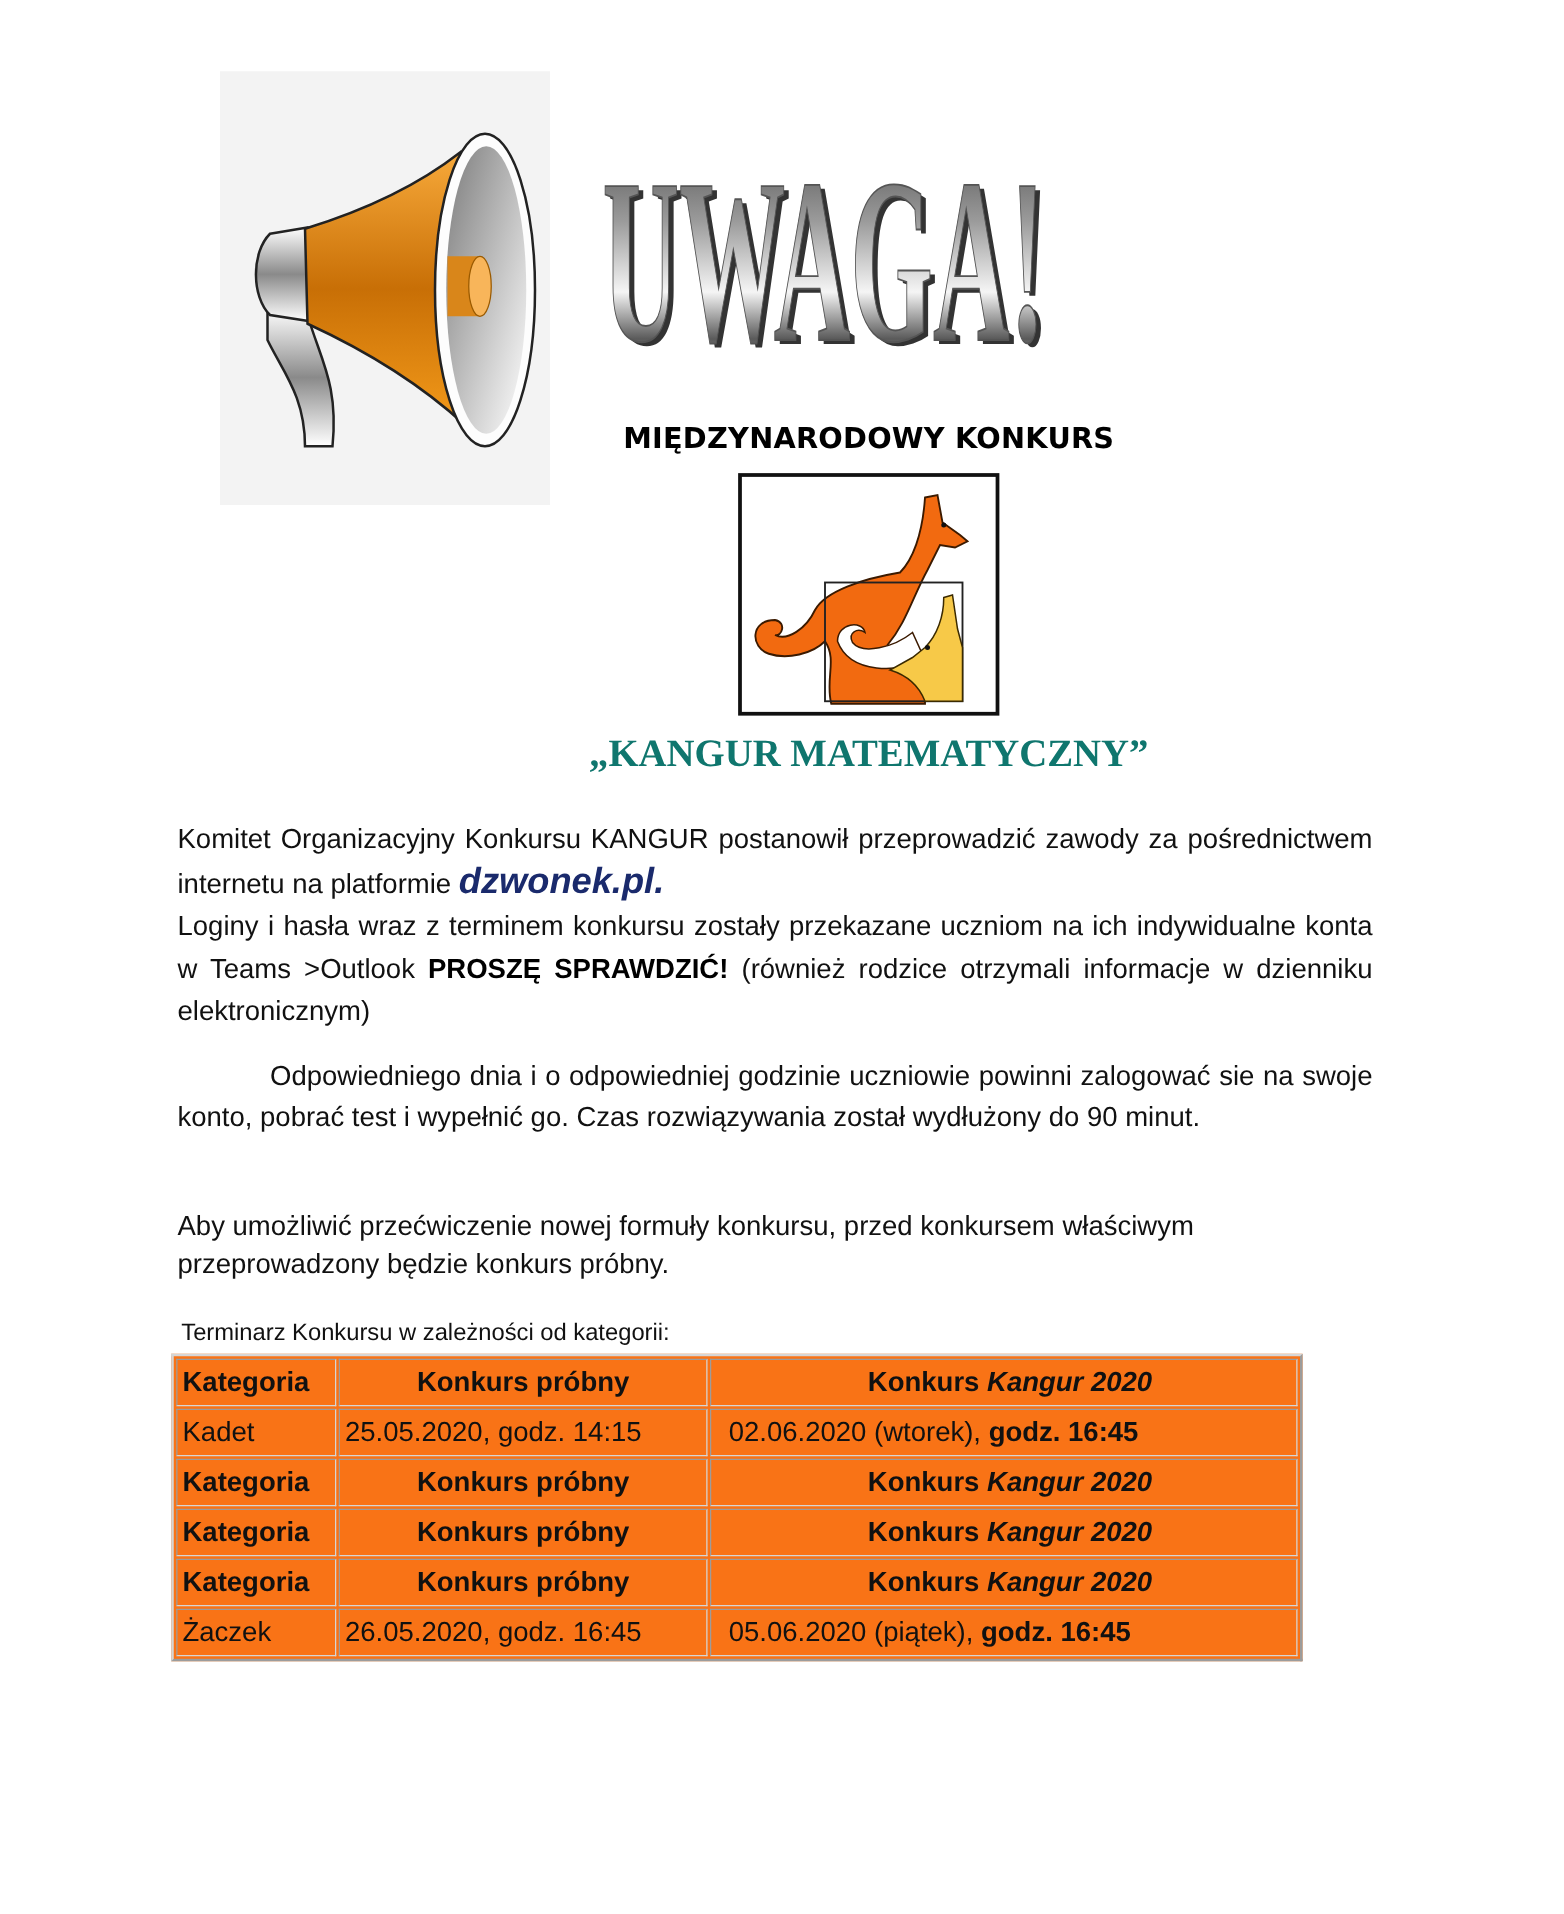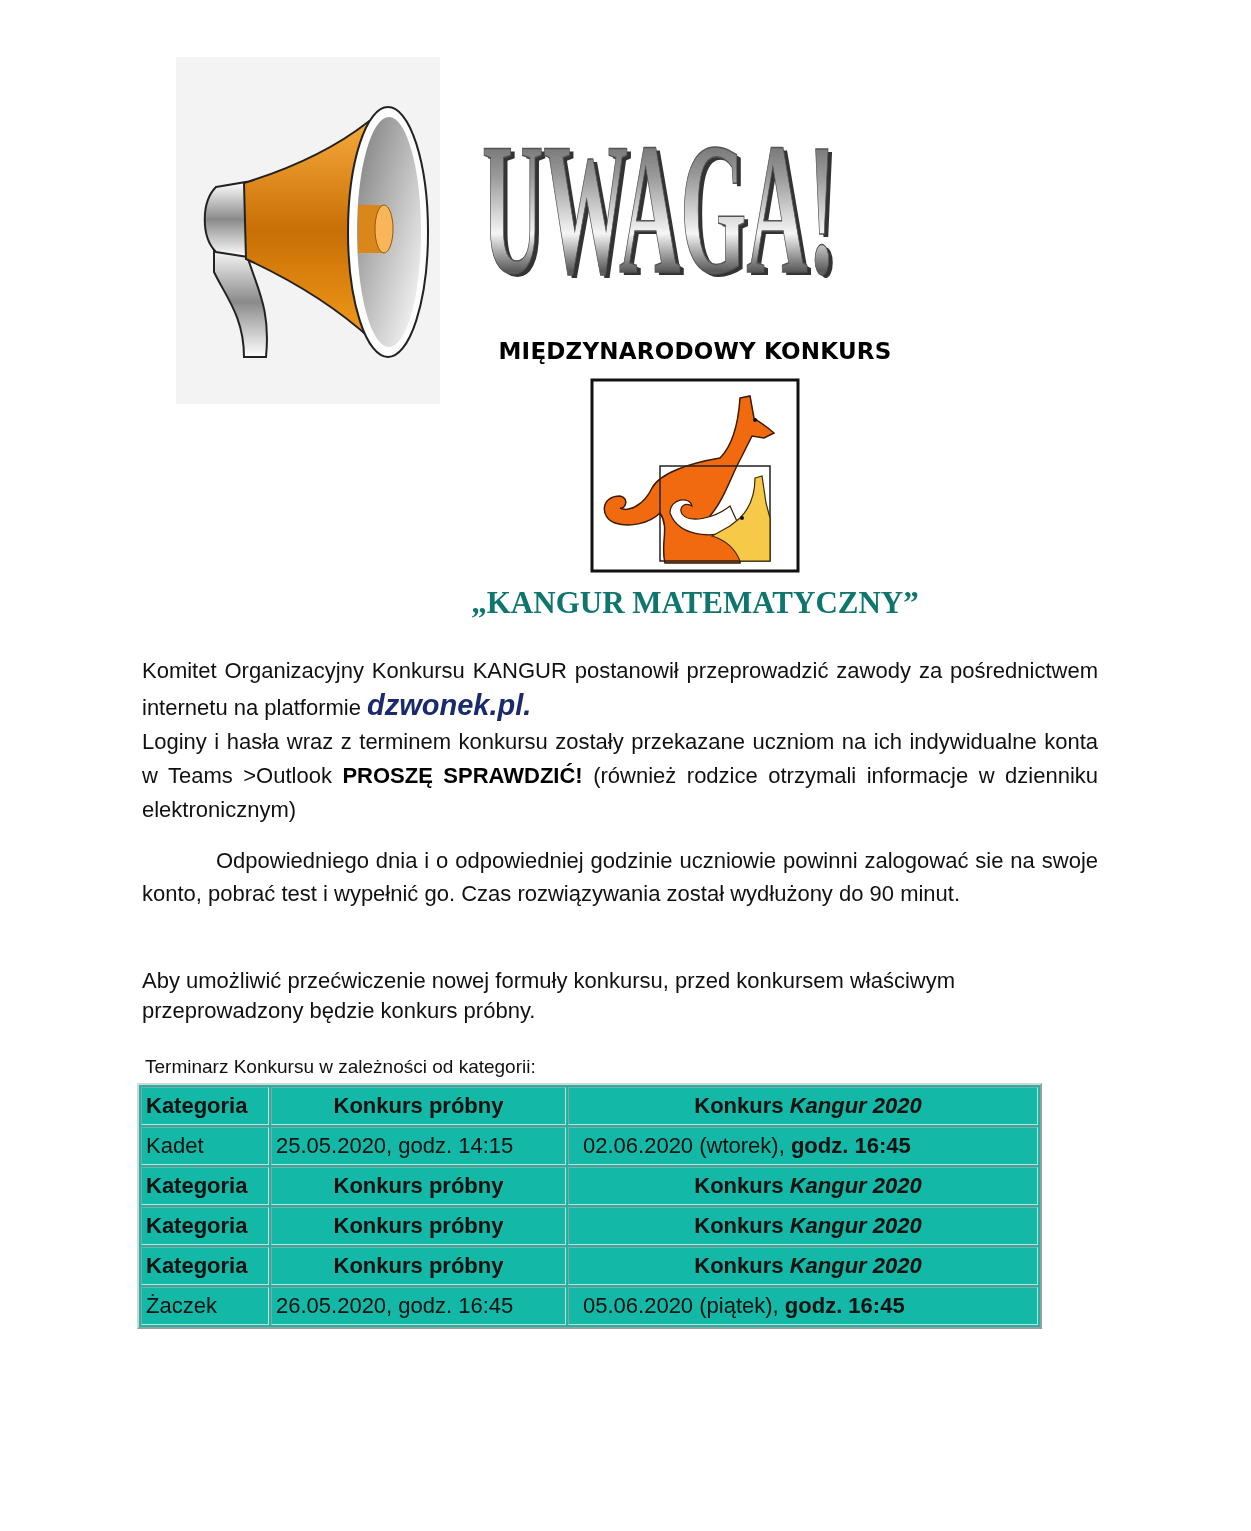--- a/index.html
+++ b/index.html
@@ -30,21 +30,21 @@
           text-align-last: left; }
   #para1 { top: 654px; }
   #para1 .brand { color: #1a2a6c; font-weight: bold; font-style: italic; font-size: 29px; }
   #para1 .alert { color: #000000; font-weight: bold; }
   #para2 { top: 844px; text-indent: 74px; line-height: 33px; }
   #para3 { top: 966px; line-height: 30px; text-align: left; }
   #schedule-caption { left: 145px; top: 1053px; font-size: 19px; line-height: 28px; }
 
   
   #schedule-table { left: 137px; top: 1083px; border-collapse: separate; border-spacing: 2px;
-                    border: 2px solid; border-color: #d6d6d6 #9c9c9c #9c9c9c #d6d6d6; background: #14b8a6; }
+                    border: 2px solid; border-color: #d6d6d6 #9c9c9c #9c9c9c #d6d6d6; background: #f97316; }
   #schedule-table td { border: 1px solid; border-color: #9c9c9c #d6d6d6 #d6d6d6 #9c9c9c;
                        font-size: 22px; height: 36px; padding: 0 4px; white-space: nowrap; }
   #schedule-table tr.hdr td { font-weight: bold; text-align: center; }
   #schedule-table tr.hdr td.c1 { text-align: left; }
   #schedule-table td.c1 { width: 118px; }
   #schedule-table td.c2 { width: 285px; }
   #schedule-table td.c3 { width: 450px; padding-left: 14px; }
   #schedule-table tr.hdr td.c3 .it { font-style: italic; }
   #schedule-table tr.row td.c3 .bold { font-weight: bold; }
 </style>

